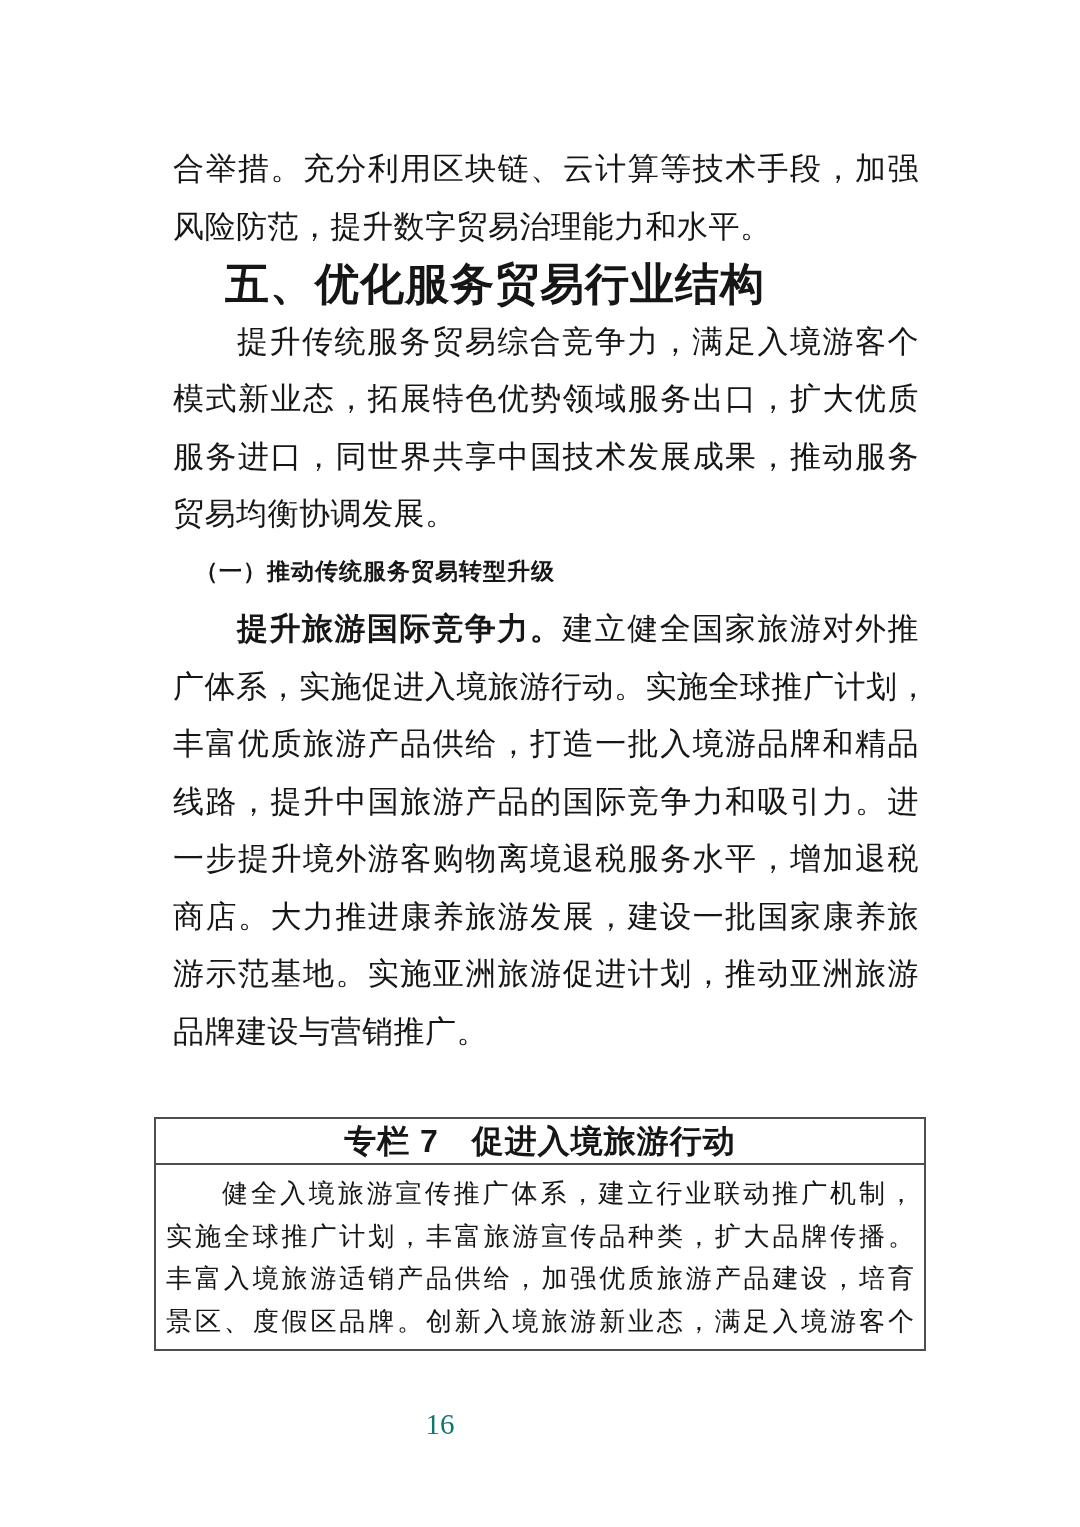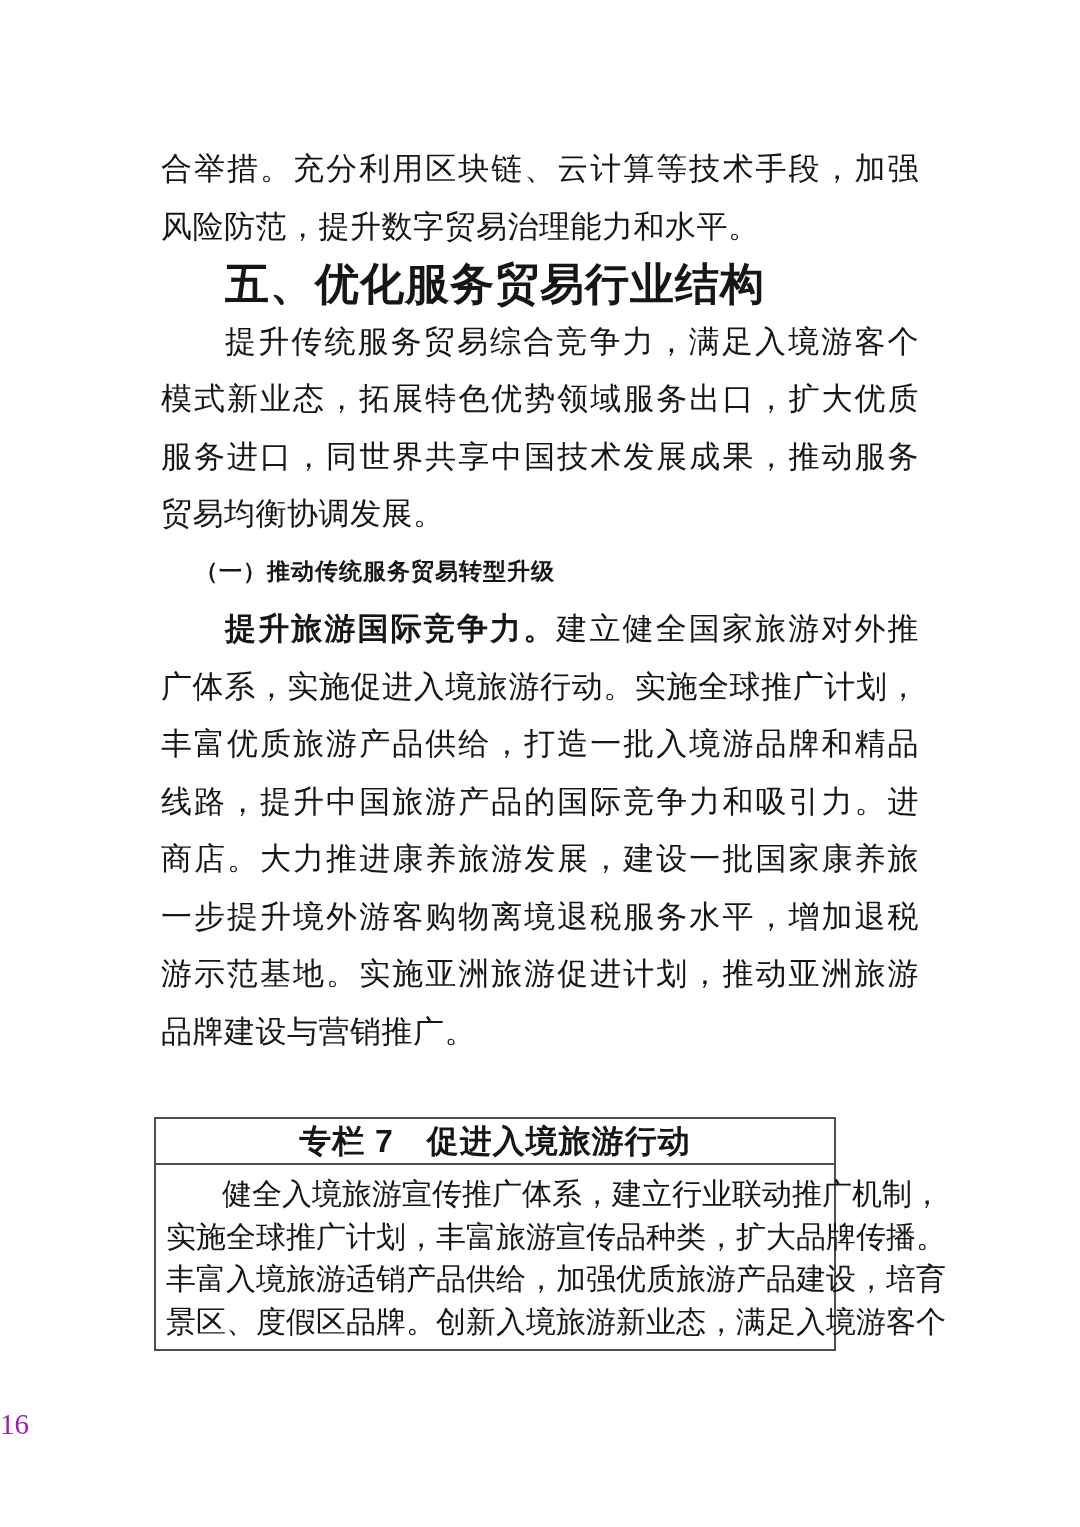--- a/index.html
+++ b/index.html
@@ -21,20 +21,21 @@
   
   .para .line {
     font-size: 31px;
     line-height: 57.5px;
     height: 57.5px;
     text-align: justify;
     text-align-last: justify;
     text-justify: inter-character;
     letter-spacing: 0.5px;
     white-space: nowrap;
+    margin-left: 12px;
   }
   .para .line.indent { text-indent: 64px; }
   .para .line.last { text-align-last: left; }
   .bold-lead {
     font-weight: bold;
     font-family: "Liberation Sans", "DejaVu Sans", sans-serif;
   }
   .heading-1 {
     margin: 0;
     font-family: "Liberation Sans", "DejaVu Sans", sans-serif;
@@ -52,54 +53,55 @@
     font-size: 23px;
     line-height: 57.5px;
     height: 57.5px;
     text-indent: 34px;
     letter-spacing: 1px;
   }
   .callout-box {
     box-sizing: border-box;
     margin-left: -7px;
     margin-top: 57px;
-    width: 682px;
+    width: 772px;
     border: 2px solid #4d4d4d;
     background: #ffffff;
   }
   .box-title {
     font-family: "Liberation Sans", "DejaVu Sans", sans-serif;
     font-weight: bold;
     font-size: 32px;
     line-height: 44px;
     height: 44px;
     text-align: center;
     border-bottom: 2px solid #4d4d4d;
     letter-spacing: 1px;
   }
   .box-body { padding: 8px 10px 6px 10px; }
   .box-body .line {
-    font-size: 30px;
+    font-size: 26px;
     line-height: 42.5px;
     height: 42.5px;
     text-align: justify;
     text-align-last: justify;
     text-justify: inter-character;
     white-space: nowrap;
   }
   .box-body .line.indent { text-indent: 56px; }
   .page-footer {
     position: absolute;
     left: 0;
     top: 1406px;
     width: 880px;
+    text-align: center;
     font-family: "Liberation Serif", "DejaVu Serif", serif;
     font-size: 29px;
     line-height: 36px;
-    color: #a21caf;
+    color: #0f766e;
   }
 </style>
 </head>
 <body>
 
 <div class="page">
   <div class="content">
 
     <div class="para">
         <div class="line">合举措。充分利用区块链、云计算等技术手段，加强</div>
@@ -115,22 +117,22 @@
         <div class="line last">贸易均衡协调发展。</div>
       </div>
 
     <h3 class="heading-2">（一）推动传统服务贸易转型升级</h3>
 
     <div class="para">
         <div class="line indent"><span class="bold-lead">提升旅游国际竞争力。</span>建立健全国家旅游对外推</div>
         <div class="line">广体系，实施促进入境旅游行动。实施全球推广计划，</div>
         <div class="line">丰富优质旅游产品供给，打造一批入境游品牌和精品</div>
         <div class="line">线路，提升中国旅游产品的国际竞争力和吸引力。进</div>
+        <div class="line">一步提升境外游客购物离境退税服务水平，增加退税</div>
         <div class="line">商店。大力推进康养旅游发展，建设一批国家康养旅</div>
-        <div class="line">一步提升境外游客购物离境退税服务水平，增加退税</div>
         <div class="line">游示范基地。实施亚洲旅游促进计划，推动亚洲旅游</div>
         <div class="line last">品牌建设与营销推广。</div>
       </div>
 
     <div class="callout-box">
       <div class="box-title">专栏 7　促进入境旅游行动</div>
       <div class="box-body">
           <div class="line indent">健全入境旅游宣传推广体系，建立行业联动推广机制，</div>
           <div class="line">实施全球推广计划，丰富旅游宣传品种类，扩大品牌传播。</div>
           <div class="line">丰富入境旅游适销产品供给，加强优质旅游产品建设，培育</div>

